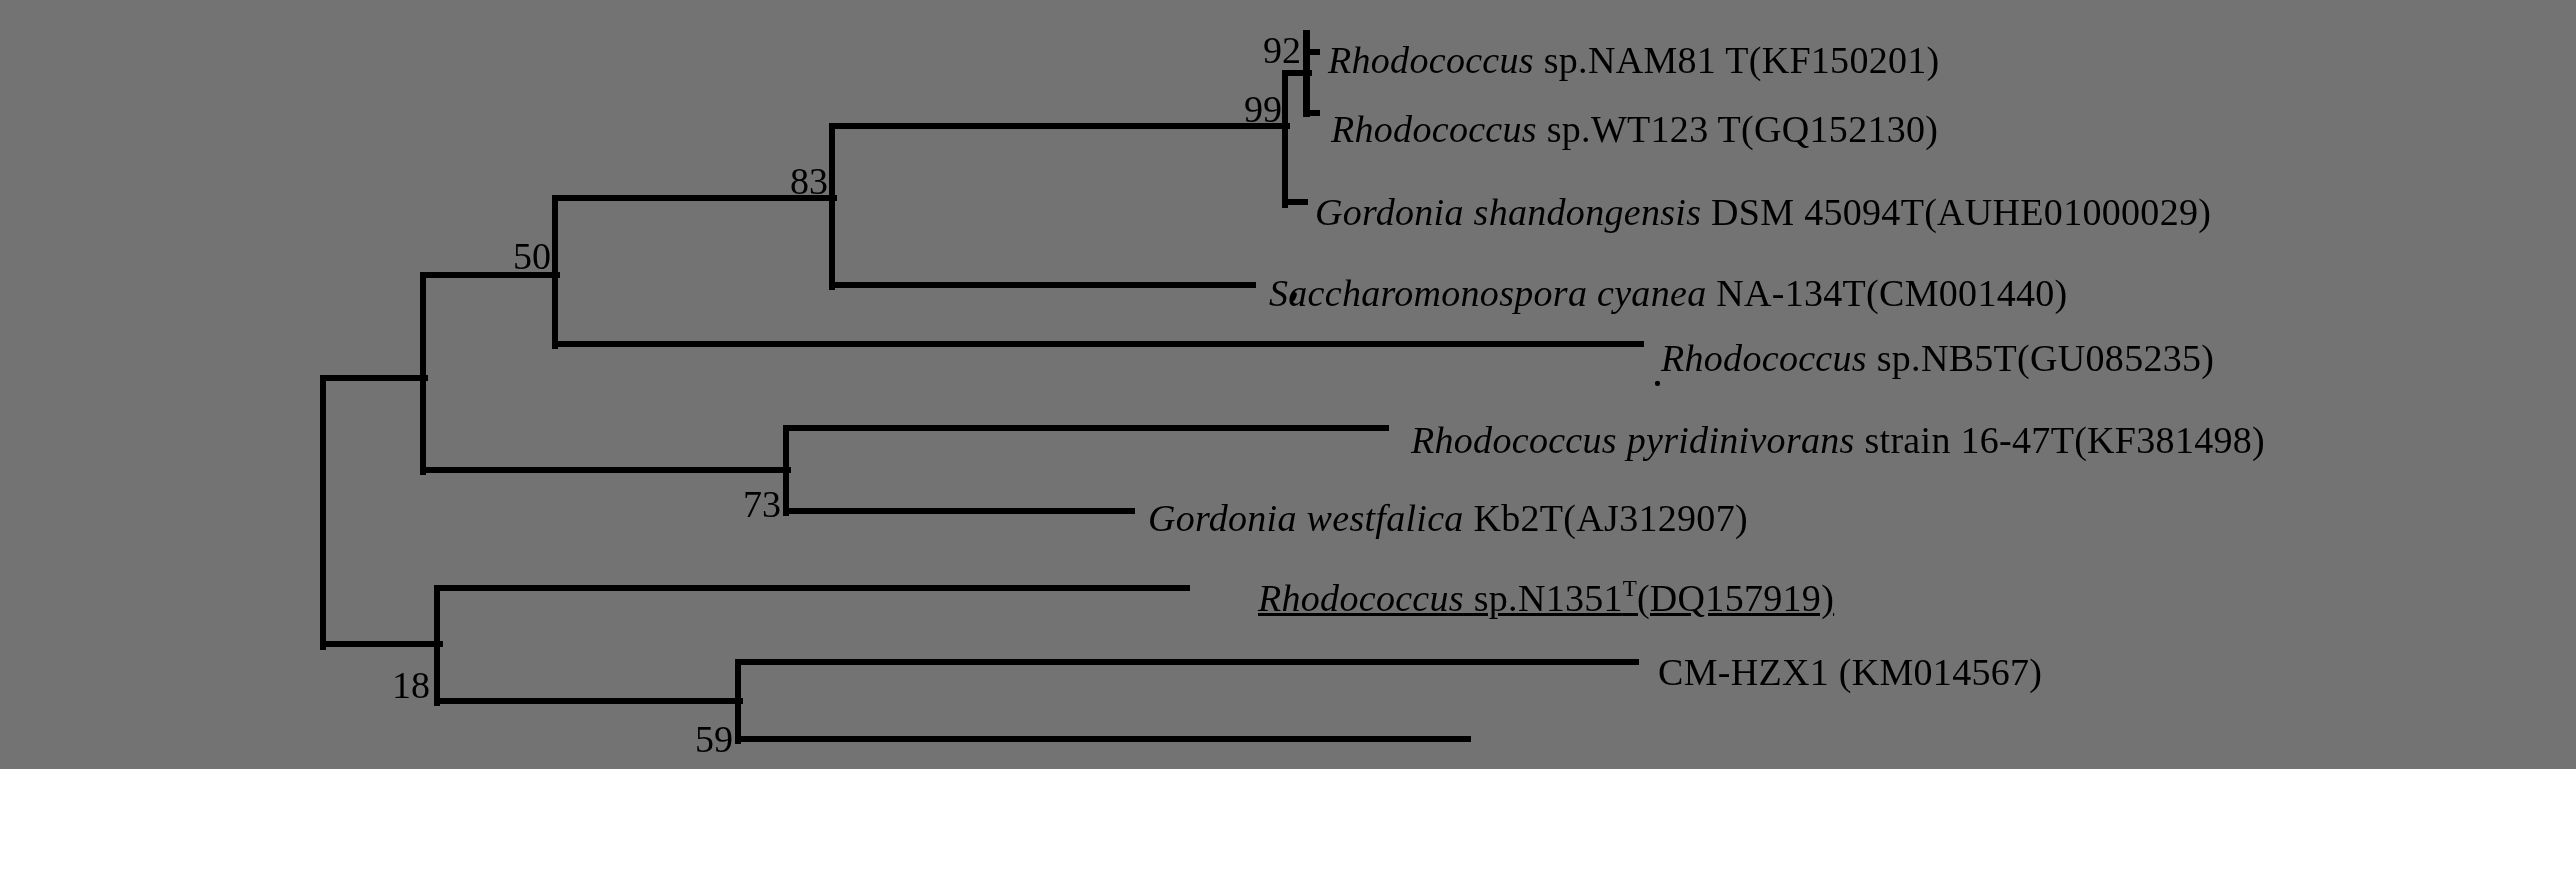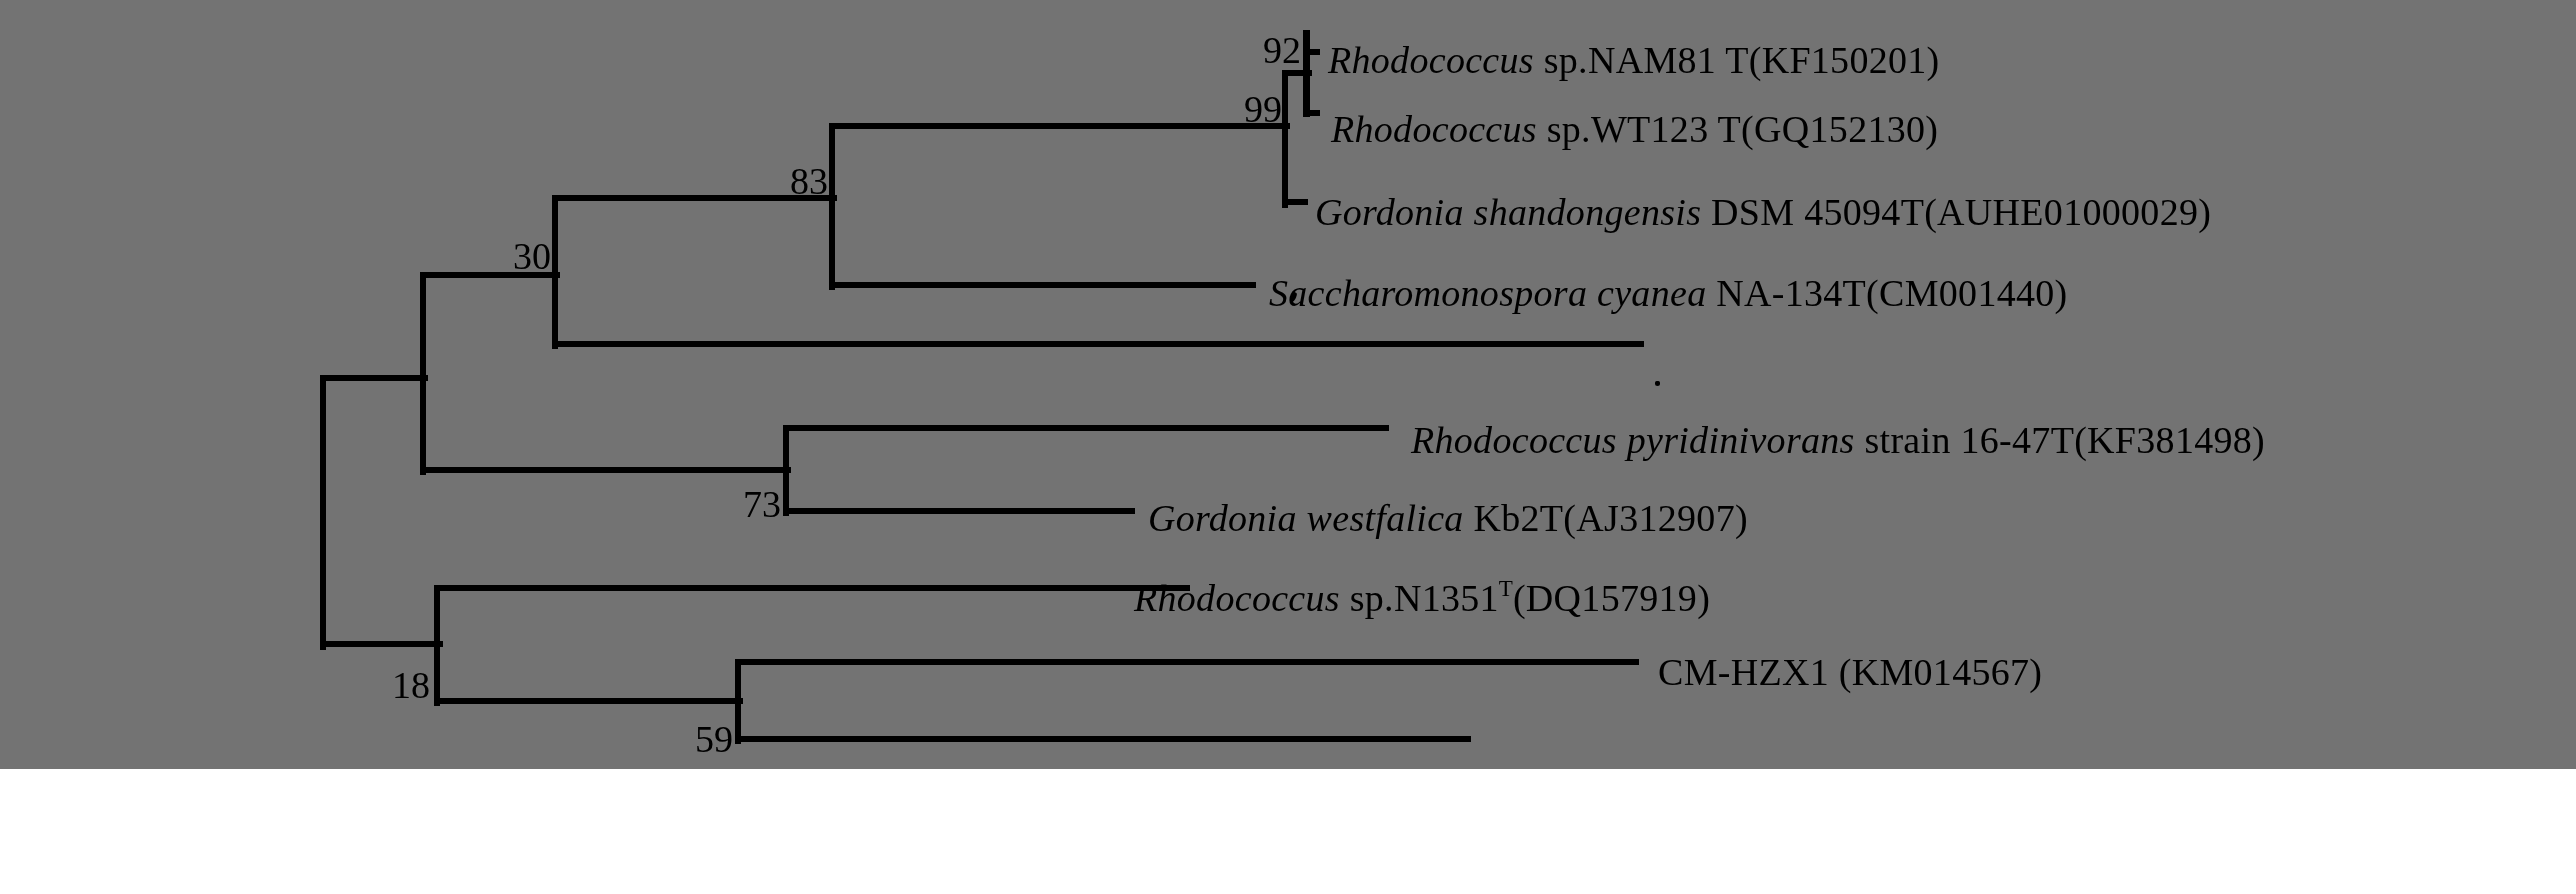--- a/index.html
+++ b/index.html
@@ -105,44 +105,47 @@
   <div class="hl" style="left:434px; top:585px; width:756px;"></div>
   <div class="hl" style="left:434px; top:698px; width:309px;"></div>
 
   <div class="vl" style="left:735px; top:659px; height:85px;"></div>
   <div class="hl" style="left:735px; top:659px; width:904px;"></div>
   <div class="hl" style="left:735px; top:736px; width:736px;"></div>
 
   <div class="bs" style="left:1211px; top:27px;">92</div>
   <div class="bs" style="left:1192px; top:86px;">99</div>
   <div class="bs" style="left:738px; top:158px;">83</div>
-  <div class="bs" style="left:461px; top:233px;">30</div>
+  <div class="bs" style="left:461px; top:233px;">50</div>
   <div class="bs" style="left:691px; top:481px;">73</div>
   <div class="bs" style="left:340px; top:662px;">18</div>
   <div class="bs" style="left:643px; top:716px;">59</div>
 
   <div class="taxon" style="left:1328px; top:28px;">
     <span class="it">Rhodococcus</span><span> sp.NAM81 T(KF150201)</span><span class="sup"></span><span></span>
   </div>
   <div class="taxon" style="left:1331px; top:97px;">
     <span class="it">Rhodococcus</span><span> sp.WT123 T(GQ152130)</span><span class="sup"></span><span></span>
   </div>
   <div class="taxon" style="left:1315px; top:180px;">
     <span class="it">Gordonia shandongensis</span><span> DSM 45094T(AUHE01000029)</span><span class="sup"></span><span></span>
   </div>
   <div class="taxon" style="left:1269px; top:261px;">
     <span class="it">Saccharomonospora cyanea</span><span> NA-134T(CM001440)</span><span class="sup"></span><span></span>
   </div>
+  <div class="taxon" style="left:1661px; top:326px;">
+    <span class="it">Rhodococcus</span><span> sp.NB5T(GU085235)</span><span class="sup"></span><span></span>
+  </div>
   <div class="taxon" style="left:1411px; top:408px;">
     <span class="it">Rhodococcus pyridinivorans</span><span> strain 16-47T(KF381498)</span><span class="sup"></span><span></span>
   </div>
   <div class="taxon" style="left:1148px; top:486px;">
     <span class="it">Gordonia westfalica</span><span> Kb2T(AJ312907)</span><span class="sup"></span><span></span>
   </div>
-  <div class="taxon" style="left:1134px; top:566px;">
+  <div class="taxon" style="left:1258px; top:566px;text-decoration:underline;">
     <span class="it">Rhodococcus</span><span> sp.N1351</span><span class="sup">T</span><span>(DQ157919)</span>
   </div>
   <div class="taxon" style="left:1658px; top:640px;">
     <span class="it"></span><span>CM-HZX1 (KM014567)</span><span class="sup"></span><span></span>
   </div>
 
   <div class="hl" style="left:485px; top:818px; width:277px;"></div>
   <div class="vl" style="left:485px; top:806px; height:31px;"></div>
   <div class="vl" style="left:756px; top:806px; height:31px;"></div>
   <div class="scale-label">0.5</div>

